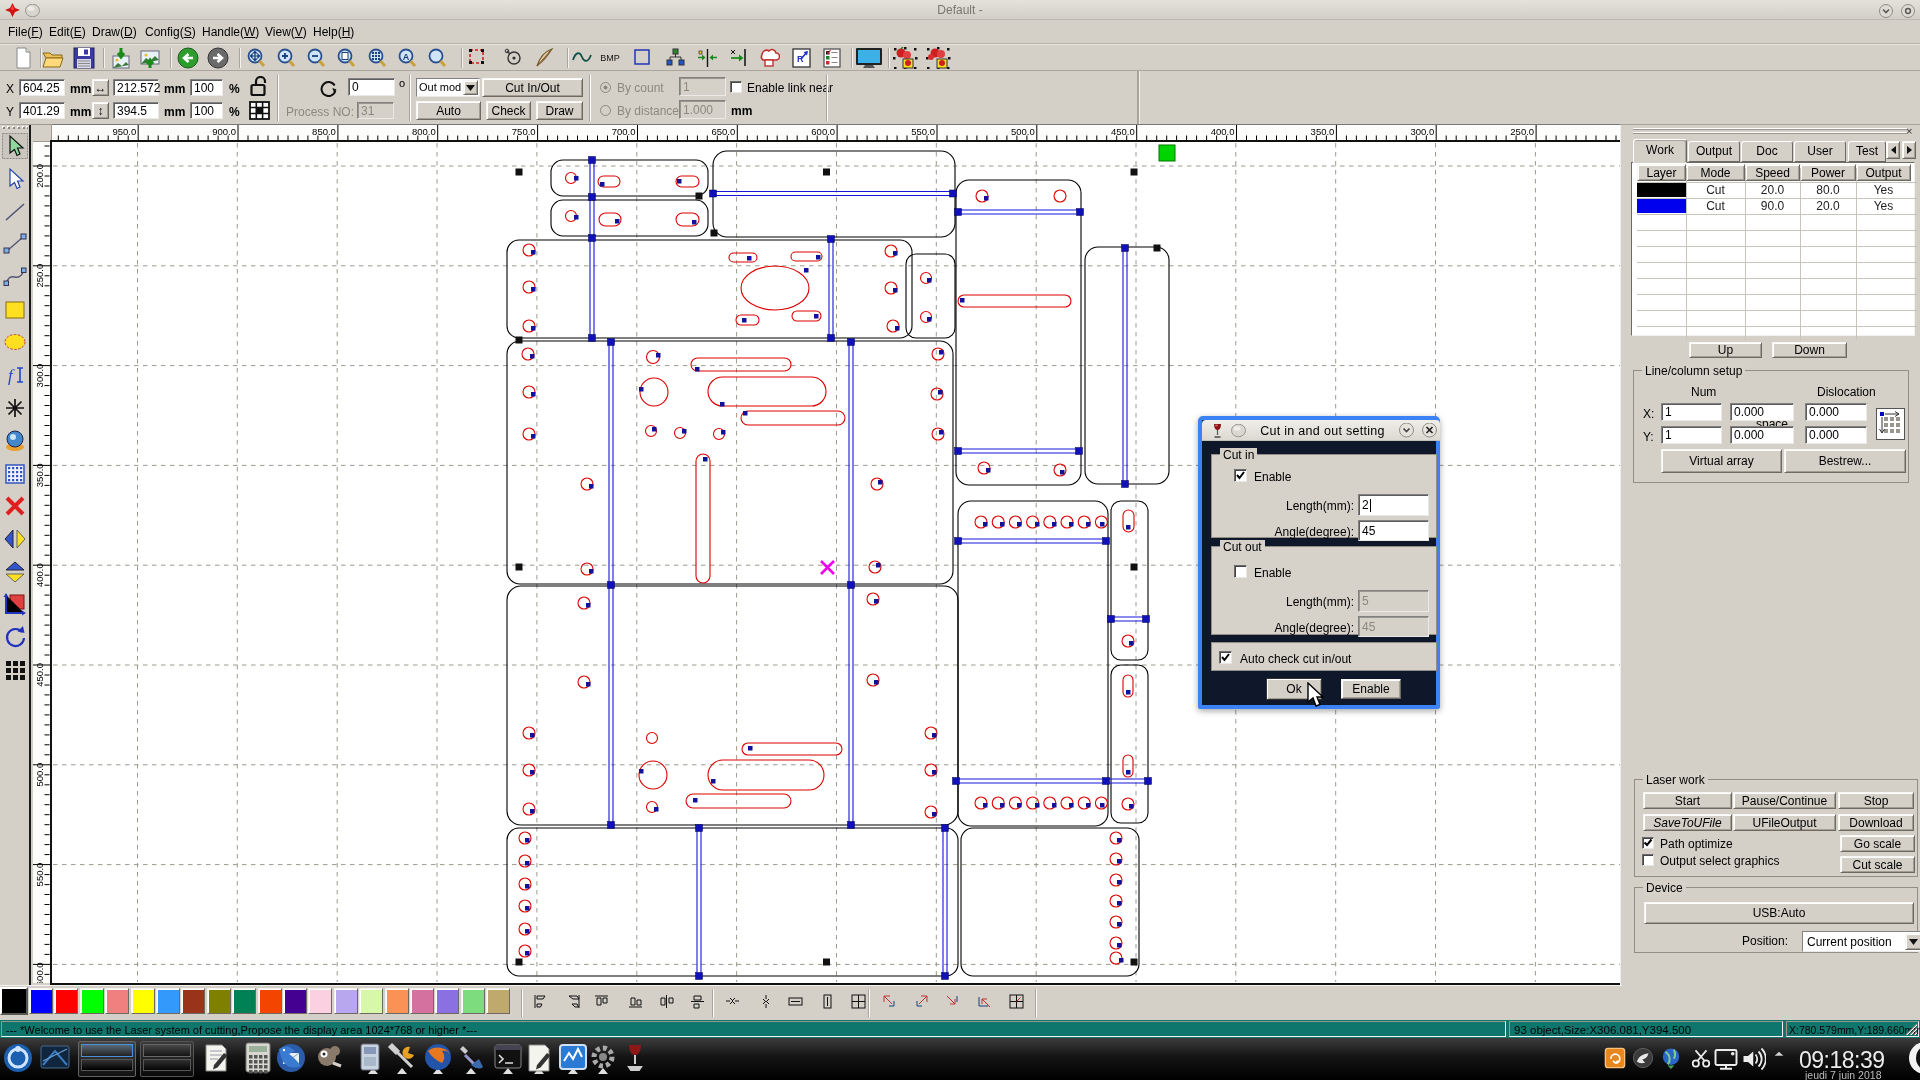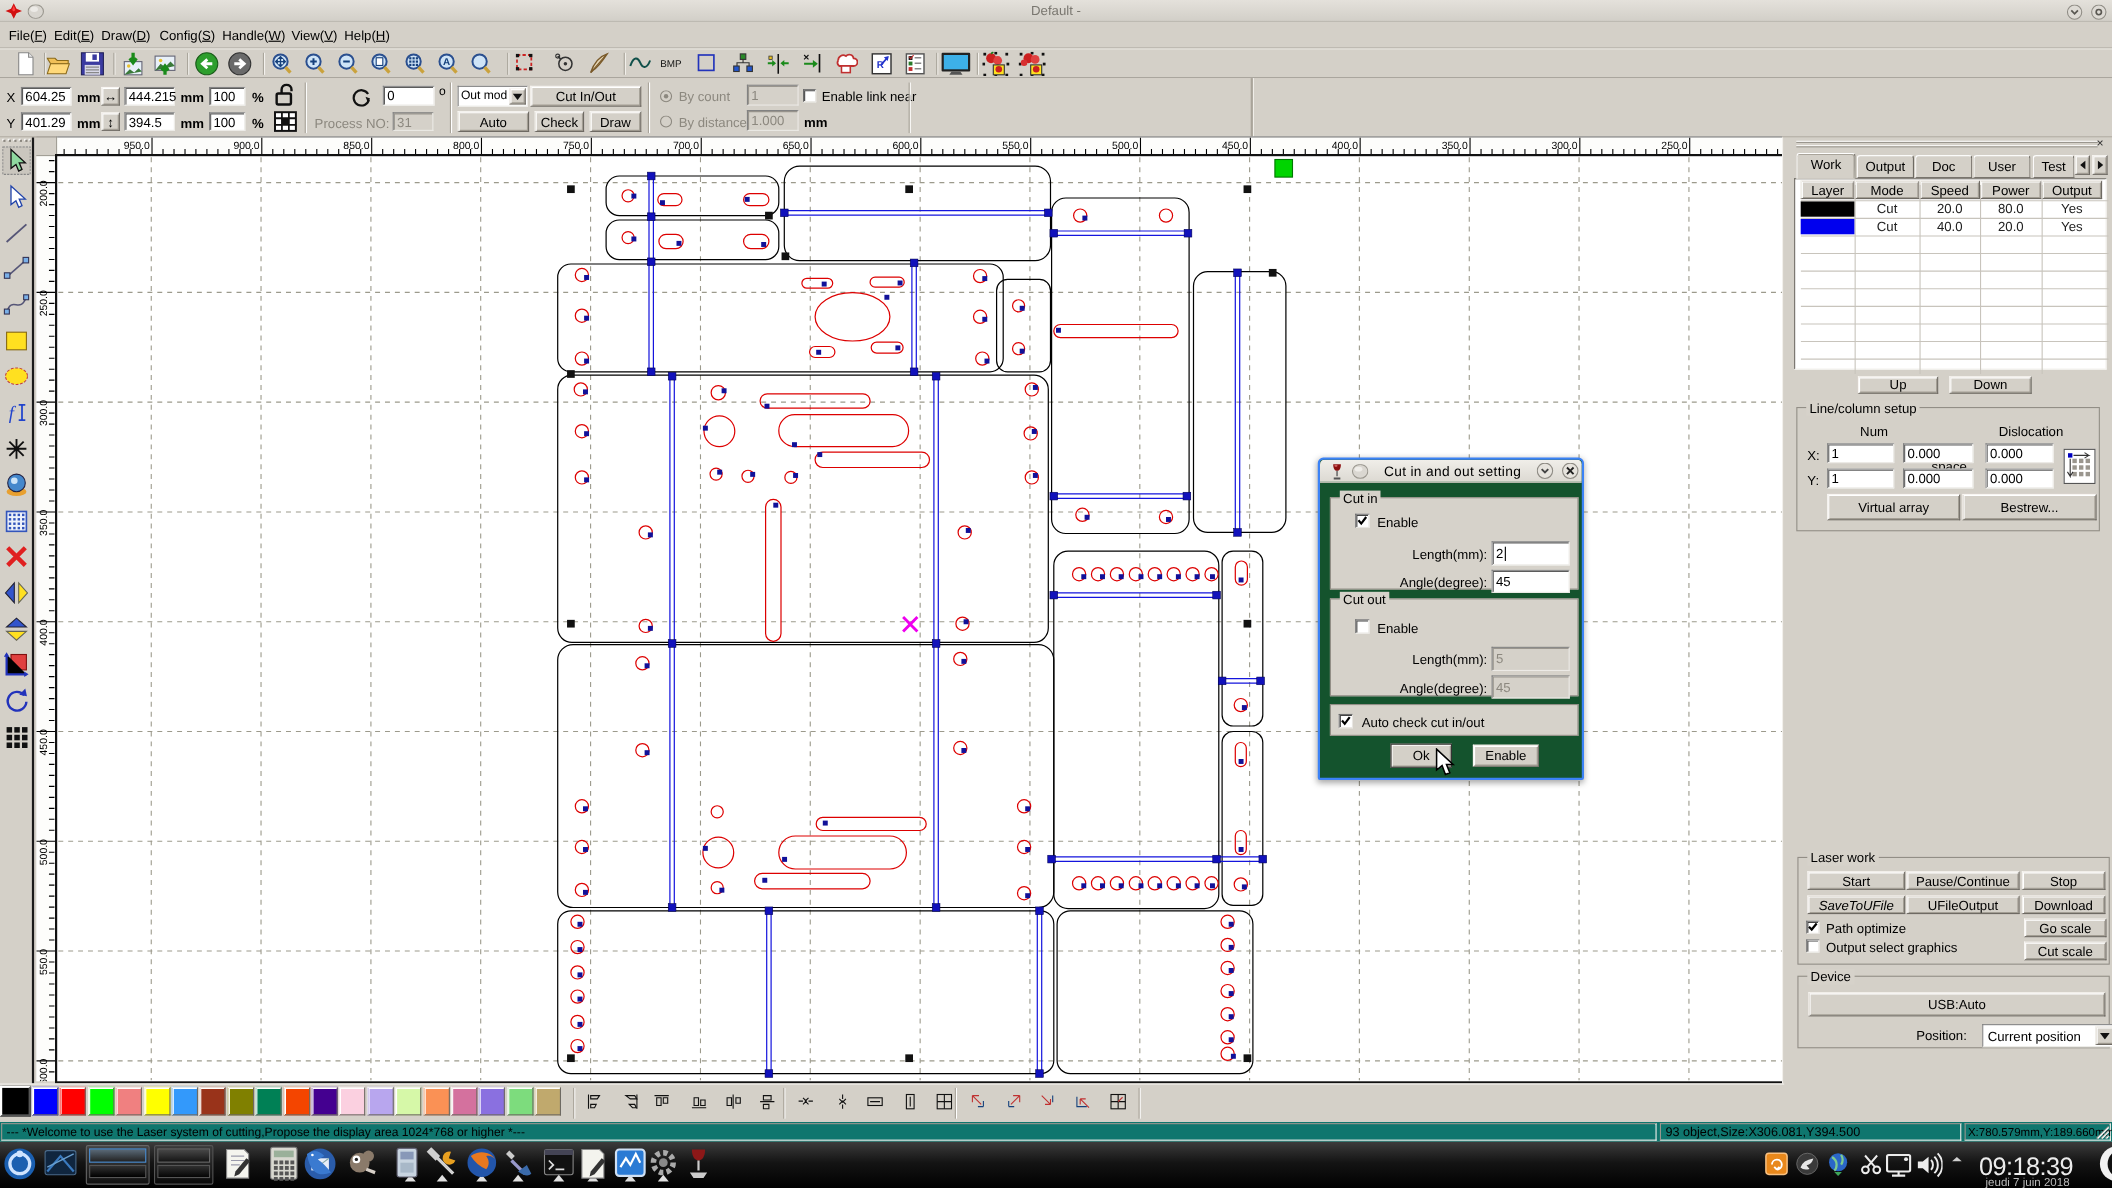--- a/index.html
+++ b/index.html
@@ -236,21 +236,21 @@
     <div class="abs" style="left:567px;top:4px;width:1px;height:20px;background:#aaa69c;box-shadow:1px 0 0 #f4f2ee;"></div>
     <div class="abs" style="left:851px;top:4px;width:1px;height:20px;background:#aaa69c;box-shadow:1px 0 0 #f4f2ee;"></div>
     <div class="abs" style="left:888px;top:4px;width:1px;height:20px;background:#aaa69c;box-shadow:1px 0 0 #f4f2ee;"></div>
 </div>
 
 <div class="abs" id="toolbar2" style="left:0;top:71px;width:1920px;height:54px;background:#d4d0c8;border-bottom:1px solid #a9a49a;">
   <div class="abs" style="left:6px;top:11px;">X</div>
   <div class="abs inp" style="left:19px;top:8px;width:46px;height:17px;">604.25</div>
   <div class="abs" style="left:70px;top:11px;font-weight:bold;">mm</div>
   <div class="abs btn" style="left:92px;top:8px;width:17px;height:17px;">↔</div>
-  <div class="abs inp" style="left:113px;top:8px;width:46px;height:17px;">444.215</div>
+  <div class="abs inp" style="left:113px;top:8px;width:46px;height:17px;">212.572</div>
   <div class="abs" style="left:164px;top:11px;font-weight:bold;">mm</div>
   <div class="abs inp" style="left:190px;top:8px;width:33px;height:17px;">100</div>
   <div class="abs" style="left:229px;top:11px;font-weight:bold;">%</div>
   <div class="abs" style="left:6px;top:34px;">Y</div>
   <div class="abs inp" style="left:19px;top:31px;width:46px;height:17px;">401.29</div>
   <div class="abs" style="left:70px;top:34px;font-weight:bold;">mm</div>
   <div class="abs btn" style="left:92px;top:31px;width:17px;height:17px;">↕</div>
   <div class="abs inp" style="left:113px;top:31px;width:46px;height:17px;">394.5</div>
   <div class="abs" style="left:164px;top:34px;font-weight:bold;">mm</div>
   <div class="abs inp" style="left:190px;top:31px;width:33px;height:17px;">100</div>
@@ -974,21 +974,21 @@
     <div class="abs btn" style="left:124px;top:39px;width:55px;height:17px;font-size:12px;">Speed</div>
     <div class="abs btn" style="left:179px;top:39px;width:56px;height:17px;font-size:12px;">Power</div>
     <div class="abs btn" style="left:235px;top:39px;width:55px;height:17px;font-size:12px;">Output</div>
     <div class="abs" style="left:16px;top:58px;width:49px;height:14px;background:#000;"></div>
     <div class="abs" style="left:65px;top:58px;width:59px;text-align:center;color:#222;">Cut</div>
     <div class="abs" style="left:124px;top:58px;width:55px;text-align:center;color:#222;">20.0</div>
     <div class="abs" style="left:179px;top:58px;width:56px;text-align:center;color:#222;">80.0</div>
     <div class="abs" style="left:235px;top:58px;width:55px;text-align:center;color:#222;">Yes</div>
     <div class="abs" style="left:16px;top:74px;width:49px;height:14px;background:#0000ee;"></div>
     <div class="abs" style="left:65px;top:74px;width:59px;text-align:center;color:#222;">Cut</div>
-    <div class="abs" style="left:124px;top:74px;width:55px;text-align:center;color:#222;">40.0</div>
+    <div class="abs" style="left:124px;top:74px;width:55px;text-align:center;color:#222;">90.0</div>
     <div class="abs" style="left:179px;top:74px;width:56px;text-align:center;color:#222;">20.0</div>
     <div class="abs" style="left:235px;top:74px;width:55px;text-align:center;color:#222;">Yes</div>
     <svg class="abs" style="left:16px;top:43px;" width="280" height="172">
       <path d="M0 14.5 H280" stroke="#c8c4bc"></path>
       <path d="M0 30.5 H280" stroke="#c8c4bc"></path>
       <path d="M0 46.5 H280" stroke="#c8c4bc"></path>
       <path d="M0 62.5 H280" stroke="#c8c4bc"></path>
       <path d="M0 78.5 H280" stroke="#c8c4bc"></path>
       <path d="M0 94.5 H280" stroke="#c8c4bc"></path>
       <path d="M0 110.5 H280" stroke="#c8c4bc"></path>
@@ -1306,21 +1306,21 @@
       <path d="M6 20 l10-9 10 9 z" fill="#d0d0d0"></path>
     </svg>
   <div class="abs" style="left:1799px;top:9px;width:92px;color:#ececec;font-size:23px;letter-spacing:-0.5px;">09:18:39</div>
   <div class="abs" style="left:1805px;top:31px;color:#bcbcbc;font-size:10.5px;">jeudi 7 juin 2018</div>
   <svg class="abs" style="left:1900px;top:3px;" width="20" height="36">
       <circle cx="25" cy="17" r="16" fill="#f2f2f2"></circle>
       <circle cx="29" cy="17" r="13" fill="#111"></circle>
     </svg>
 </div>
 
-<div class="abs" id="dialog" style="left:1198px;top:416px;width:242px;height:293px;background:#14532d;border:2px solid #3b82f6;border-radius:5px 5px 2px 2px;box-shadow:0 2px 6px rgba(0,0,0,0.35);">
+<div class="abs" id="dialog" style="left:1198px;top:416px;width:242px;height:293px;background:#0f172a;border:4px solid #3b82f6;border-radius:5px 5px 2px 2px;box-shadow:0 2px 6px rgba(0,0,0,0.35);">
   <div class="abs" style="left:0;top:0;width:238px;height:21px;background:linear-gradient(#f0eee9,#dcd9d2);border-bottom:1px solid #c4c1b9;border-radius:4px 4px 0 0;">
     <svg class="abs" style="left:10px;top:3px;" width="11" height="16" viewBox="0 0 11 16">
         <path d="M2 1 h7 c0 4-1.5 6-3.5 6 S2 5 2 1 z" fill="#8c1010"></path>
         <path d="M5.5 7 v5" stroke="#555" stroke-width="1.2"></path>
         <path d="M2.5 14 h6" stroke="#555" stroke-width="1.6"></path>
         <ellipse cx="4.5" cy="2.5" rx="1.5" ry="1" fill="#d06060"></ellipse>
       </svg>
     <svg class="abs" style="left:29px;top:4px;" width="15" height="14">
         <ellipse cx="7.5" cy="6.5" rx="7" ry="6.3" fill="#dad7d1" stroke="#9a978f"></ellipse>
         <ellipse cx="6" cy="4.5" rx="3.5" ry="2.2" fill="#efede9"></ellipse>

